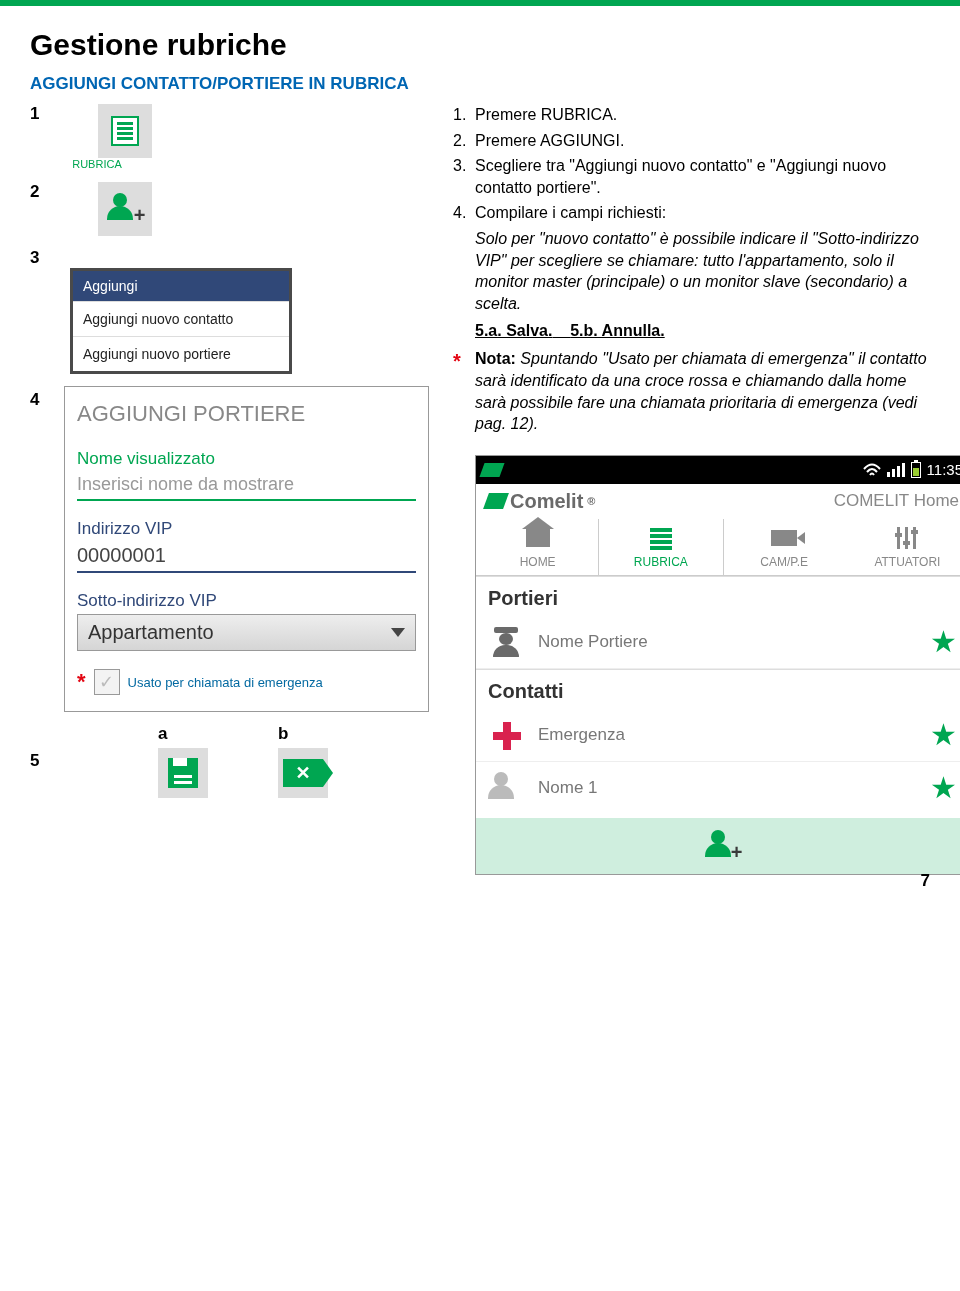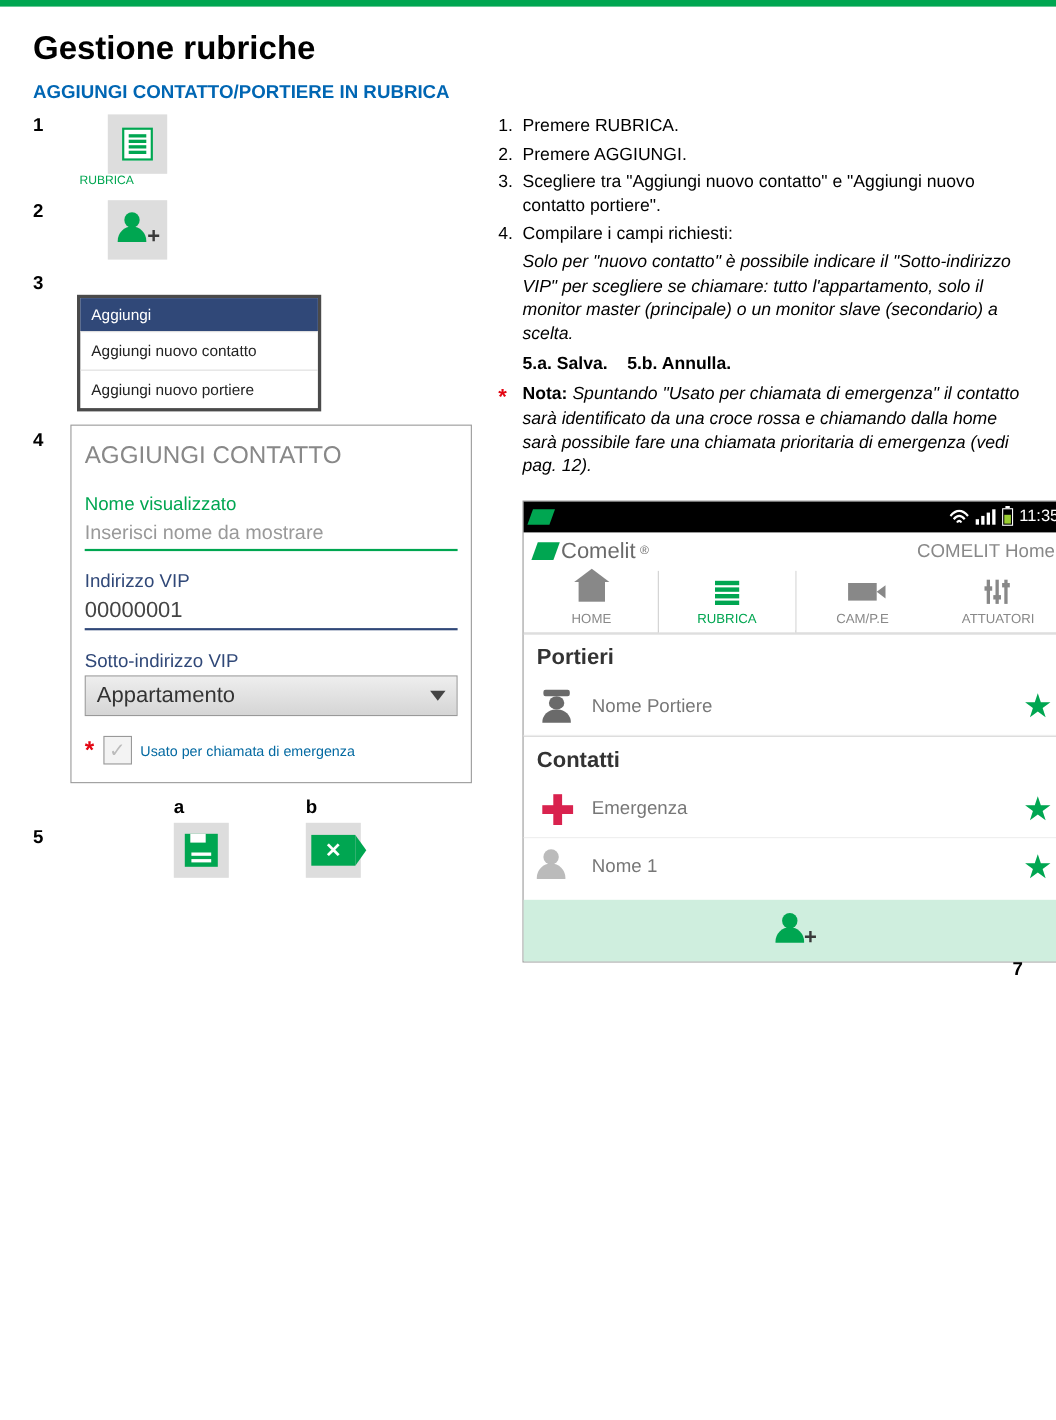--- a/index.html
+++ b/index.html
@@ -58,28 +58,28 @@
   .floppy { width: 30px; height: 30px; background: #00a651; position: relative; }
   .floppy::before { content: ""; position: absolute; left: 5px; top: 0; width: 14px; height: 8px; background: #fff; }
   .floppy::after { content: ""; position: absolute; left: 6px; bottom: 4px; width: 18px; height: 3px; background: #fff; box-shadow: 0 -6px 0 #fff; }
   .cancel-tag { width: 40px; height: 28px; background: #00a651; position: relative; display: flex; align-items: center; justify-content: center; color: #fff; font-size: 18px; font-weight: bold; }
   .cancel-tag::after { content: ""; position: absolute; right: -10px; top: 0; width: 0; height: 0; border-top: 14px solid transparent; border-bottom: 14px solid transparent; border-left: 10px solid #00a651; }
   
   ol.inst { list-style: none; font-size: 16px; }
   ol.inst > li { margin-bottom: 4px; line-height: 1.35; padding-left: 22px; position: relative; }
   ol.inst > li .n { position: absolute; left: 0; }
   .italic { font-style: italic; padding-left: 22px; margin-top: 4px; margin-bottom: 8px; font-size: 16px; line-height: 1.35; }
-  .sub { font-size: 16px; margin-bottom: 8px; padding-left: 22px; }
+  .sub { font-size: 16px; margin-bottom: 8px; padding-left: 22px; text-decoration: underline; }
   .note { padding-left: 22px; position: relative; font-size: 16px; font-style: italic; line-height: 1.35; margin-bottom: 20px; }
   .note .star2 { position: absolute; left: 0; top: 0; color: #e30613; font-size: 20px; font-weight: bold; font-style: normal; }
   .note b { font-style: normal; }
   
   .phone2 { width: 495px; margin-left: 22px; border: 1px solid #999; background: #fff; }
   .brandrow { display: flex; align-items: center; justify-content: space-between; padding: 6px 10px 6px 10px; }
-  .brand { display: flex; align-items: center; gap: 4px; font-size: 20px; color: #6a6a6a; font-weight: normal; }
+  .brand { display: flex; align-items: center; gap: 4px; font-size: 20px; color: #6a6a6a; font-weight: bold; }
   .brand .logo { width: 20px; height: 16px; background: #00a651; transform: skewX(-20deg); }
   .brandhome { color: #888; font-size: 17px; }
   .tabs { display: flex; border-bottom: 1px solid #ccc; }
   .tab { flex: 1; text-align: center; padding: 4px 0 6px 0; font-size: 12px; color: #888; }
   .tab .ticon { height: 30px; display: flex; align-items: center; justify-content: center; margin-bottom: 2px; }
   .tab.active { background: #fff; box-shadow: 0 -2px 0 #fff, 1px 0 0 #ccc, -1px 0 0 #ccc; color: #00a651; }
   .house { width: 24px; height: 18px; background: #888; position: relative; }
   .house::before { content: ""; position: absolute; top: -12px; left: -4px; width: 0; height: 0; border-left: 16px solid transparent; border-right: 16px solid transparent; border-bottom: 12px solid #888; }
   .lines2 { width: 22px; height: 24px; position: relative; }
   .lines2::before { content: ""; position: absolute; left: 0; right: 0; top: 2px; height: 4px; background: #00a651; box-shadow: 0 6px 0 #00a651, 0 12px 0 #00a651, 0 18px 0 #00a651;}
@@ -144,21 +144,21 @@
           <div class="hdr">Aggiungi</div>
           <div class="item">Aggiungi nuovo contatto</div>
           <div class="item">Aggiungi nuovo portiere</div>
         </div>
       </div>
 
       <div class="row">
         <span class="num" style="position:absolute;left:0;top:4px;">4</span>
         <div class="phone">
           <div class="phone-body">
-            <div class="form-title">AGGIUNGI CONTATTO</div>
+            <div class="form-title">AGGIUNGI PORTIERE</div>
 
             <div class="form-label">Nome visualizzato</div>
             <div class="form-field">Inserisci nome da mostrare</div>
 
             <div class="form-label-ind">Indirizzo VIP</div>
             <div class="form-field form-val" style="border-bottom-color:#304878;">00000001</div>
 
             <div class="form-label" style="color:#304878;">Sotto-indirizzo VIP</div>
             <div class="dropdown">
               <span>Appartamento</span>

